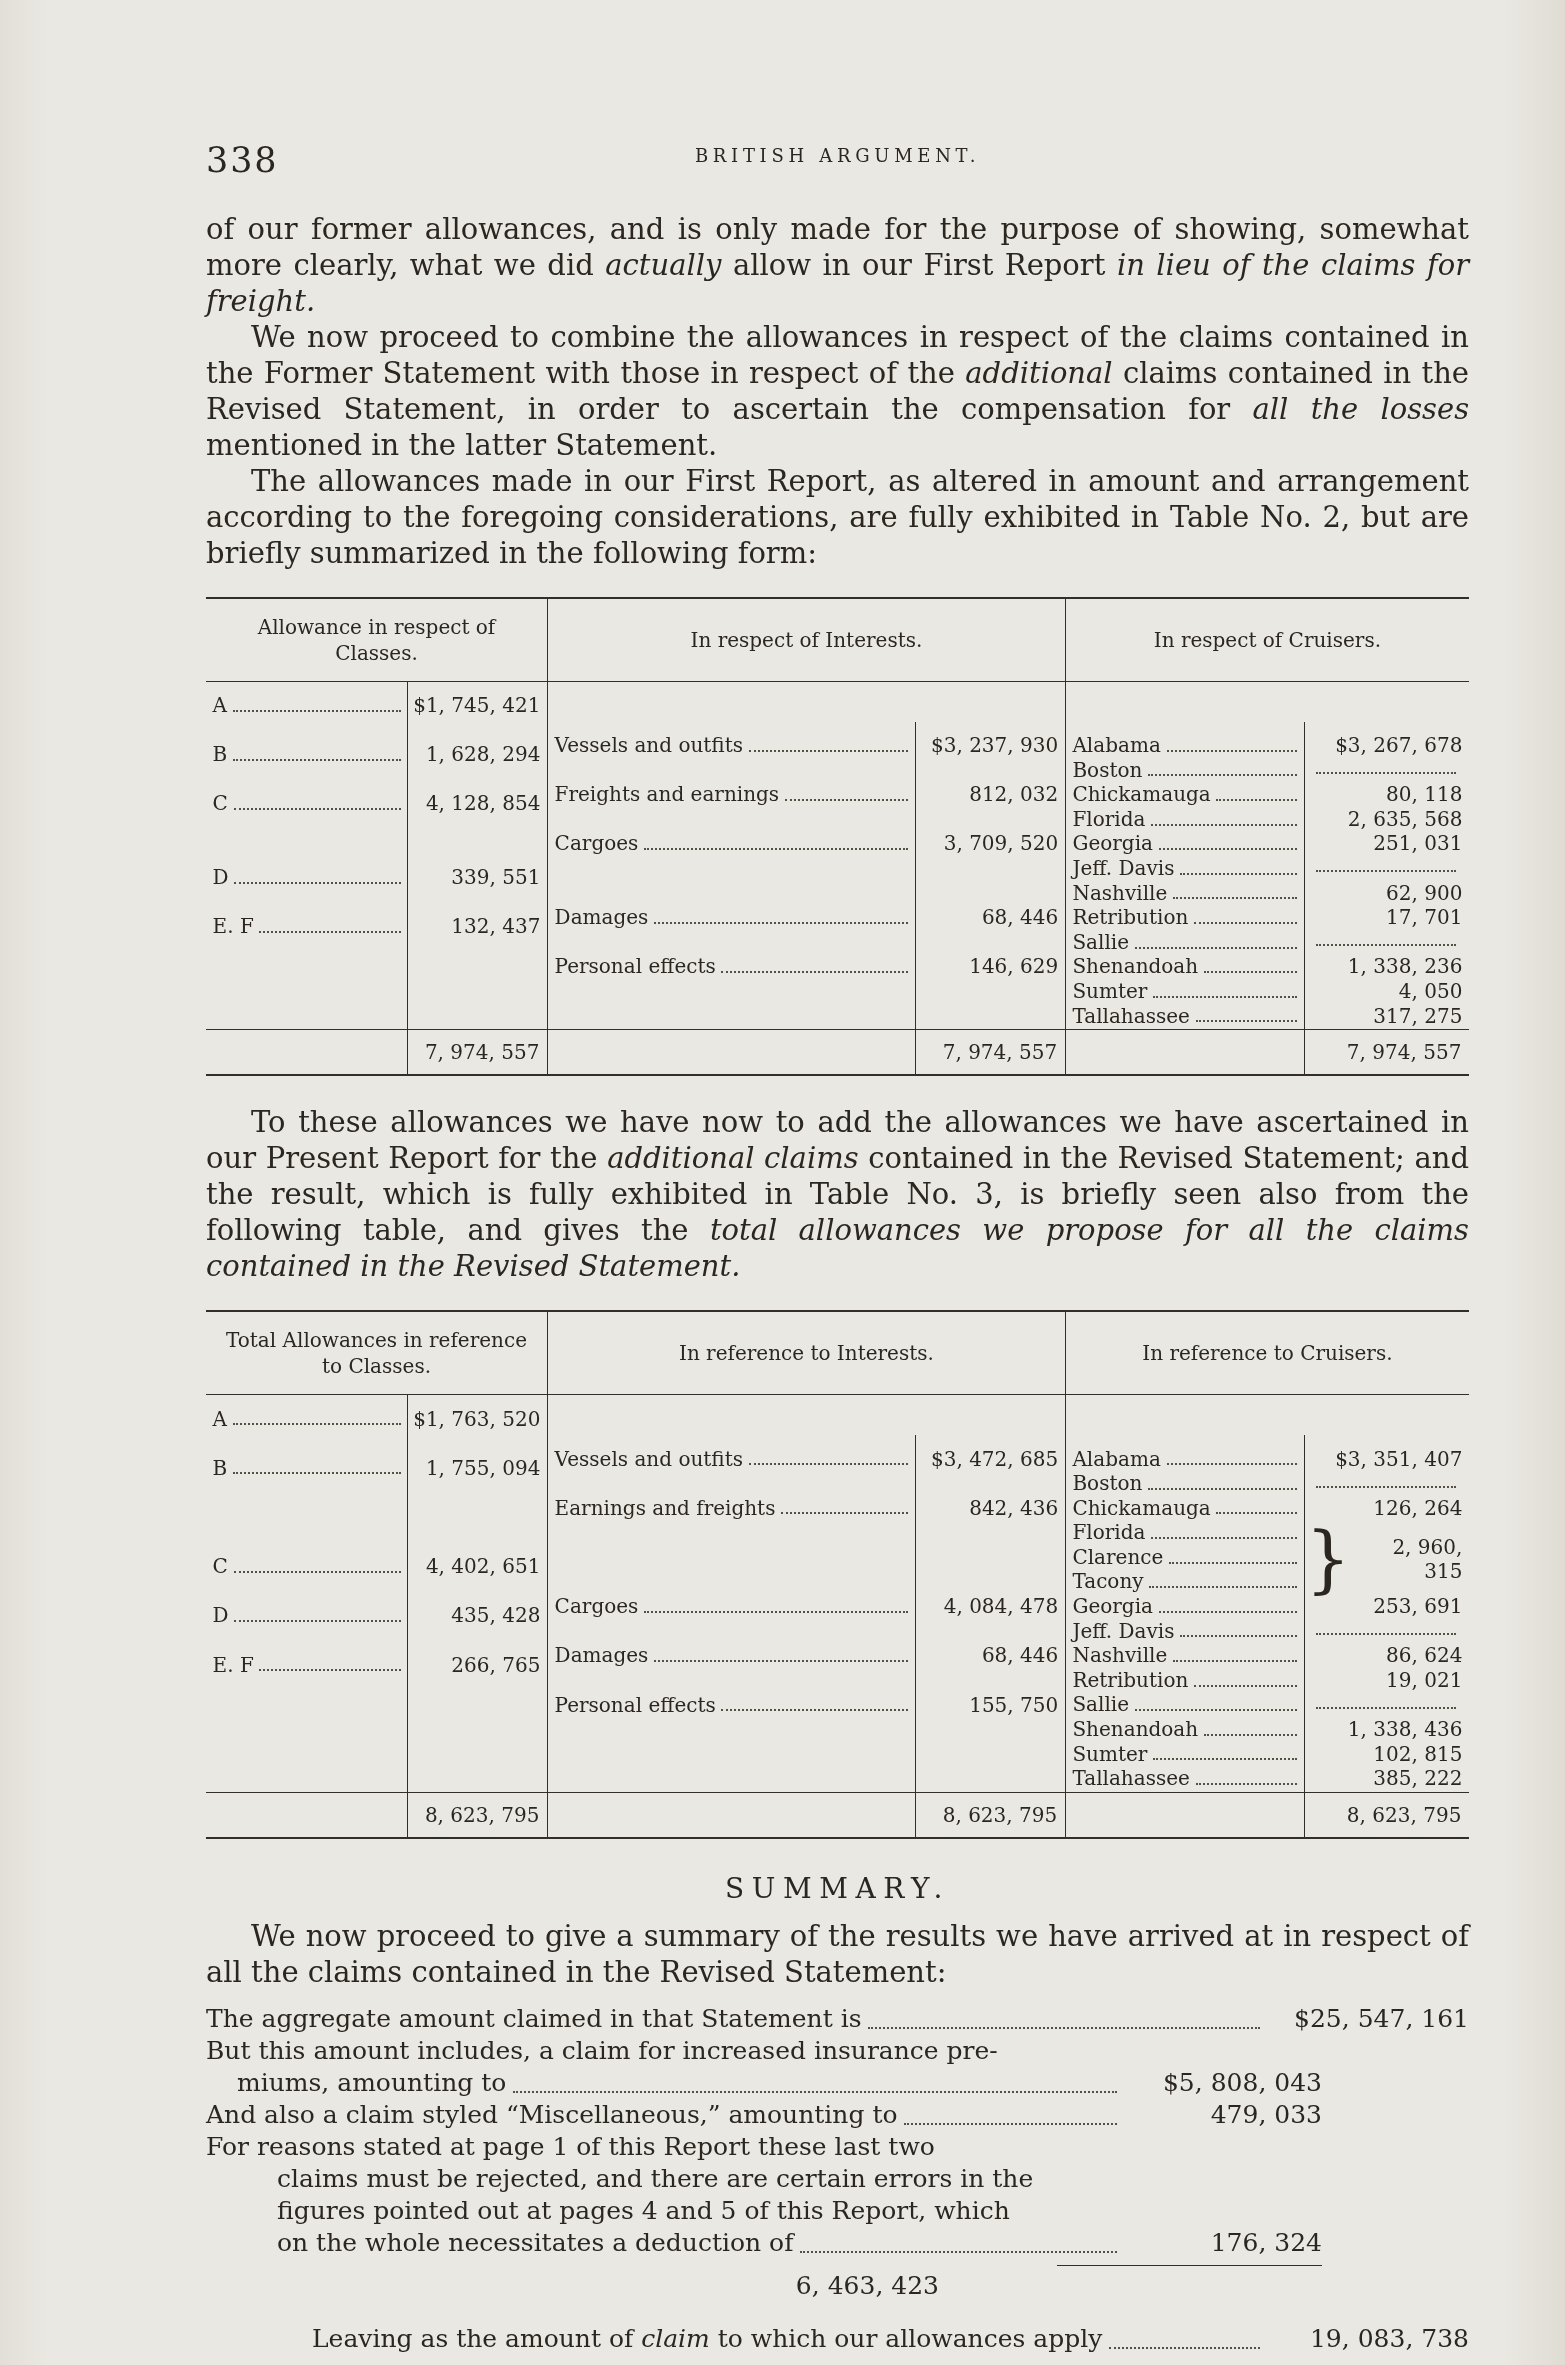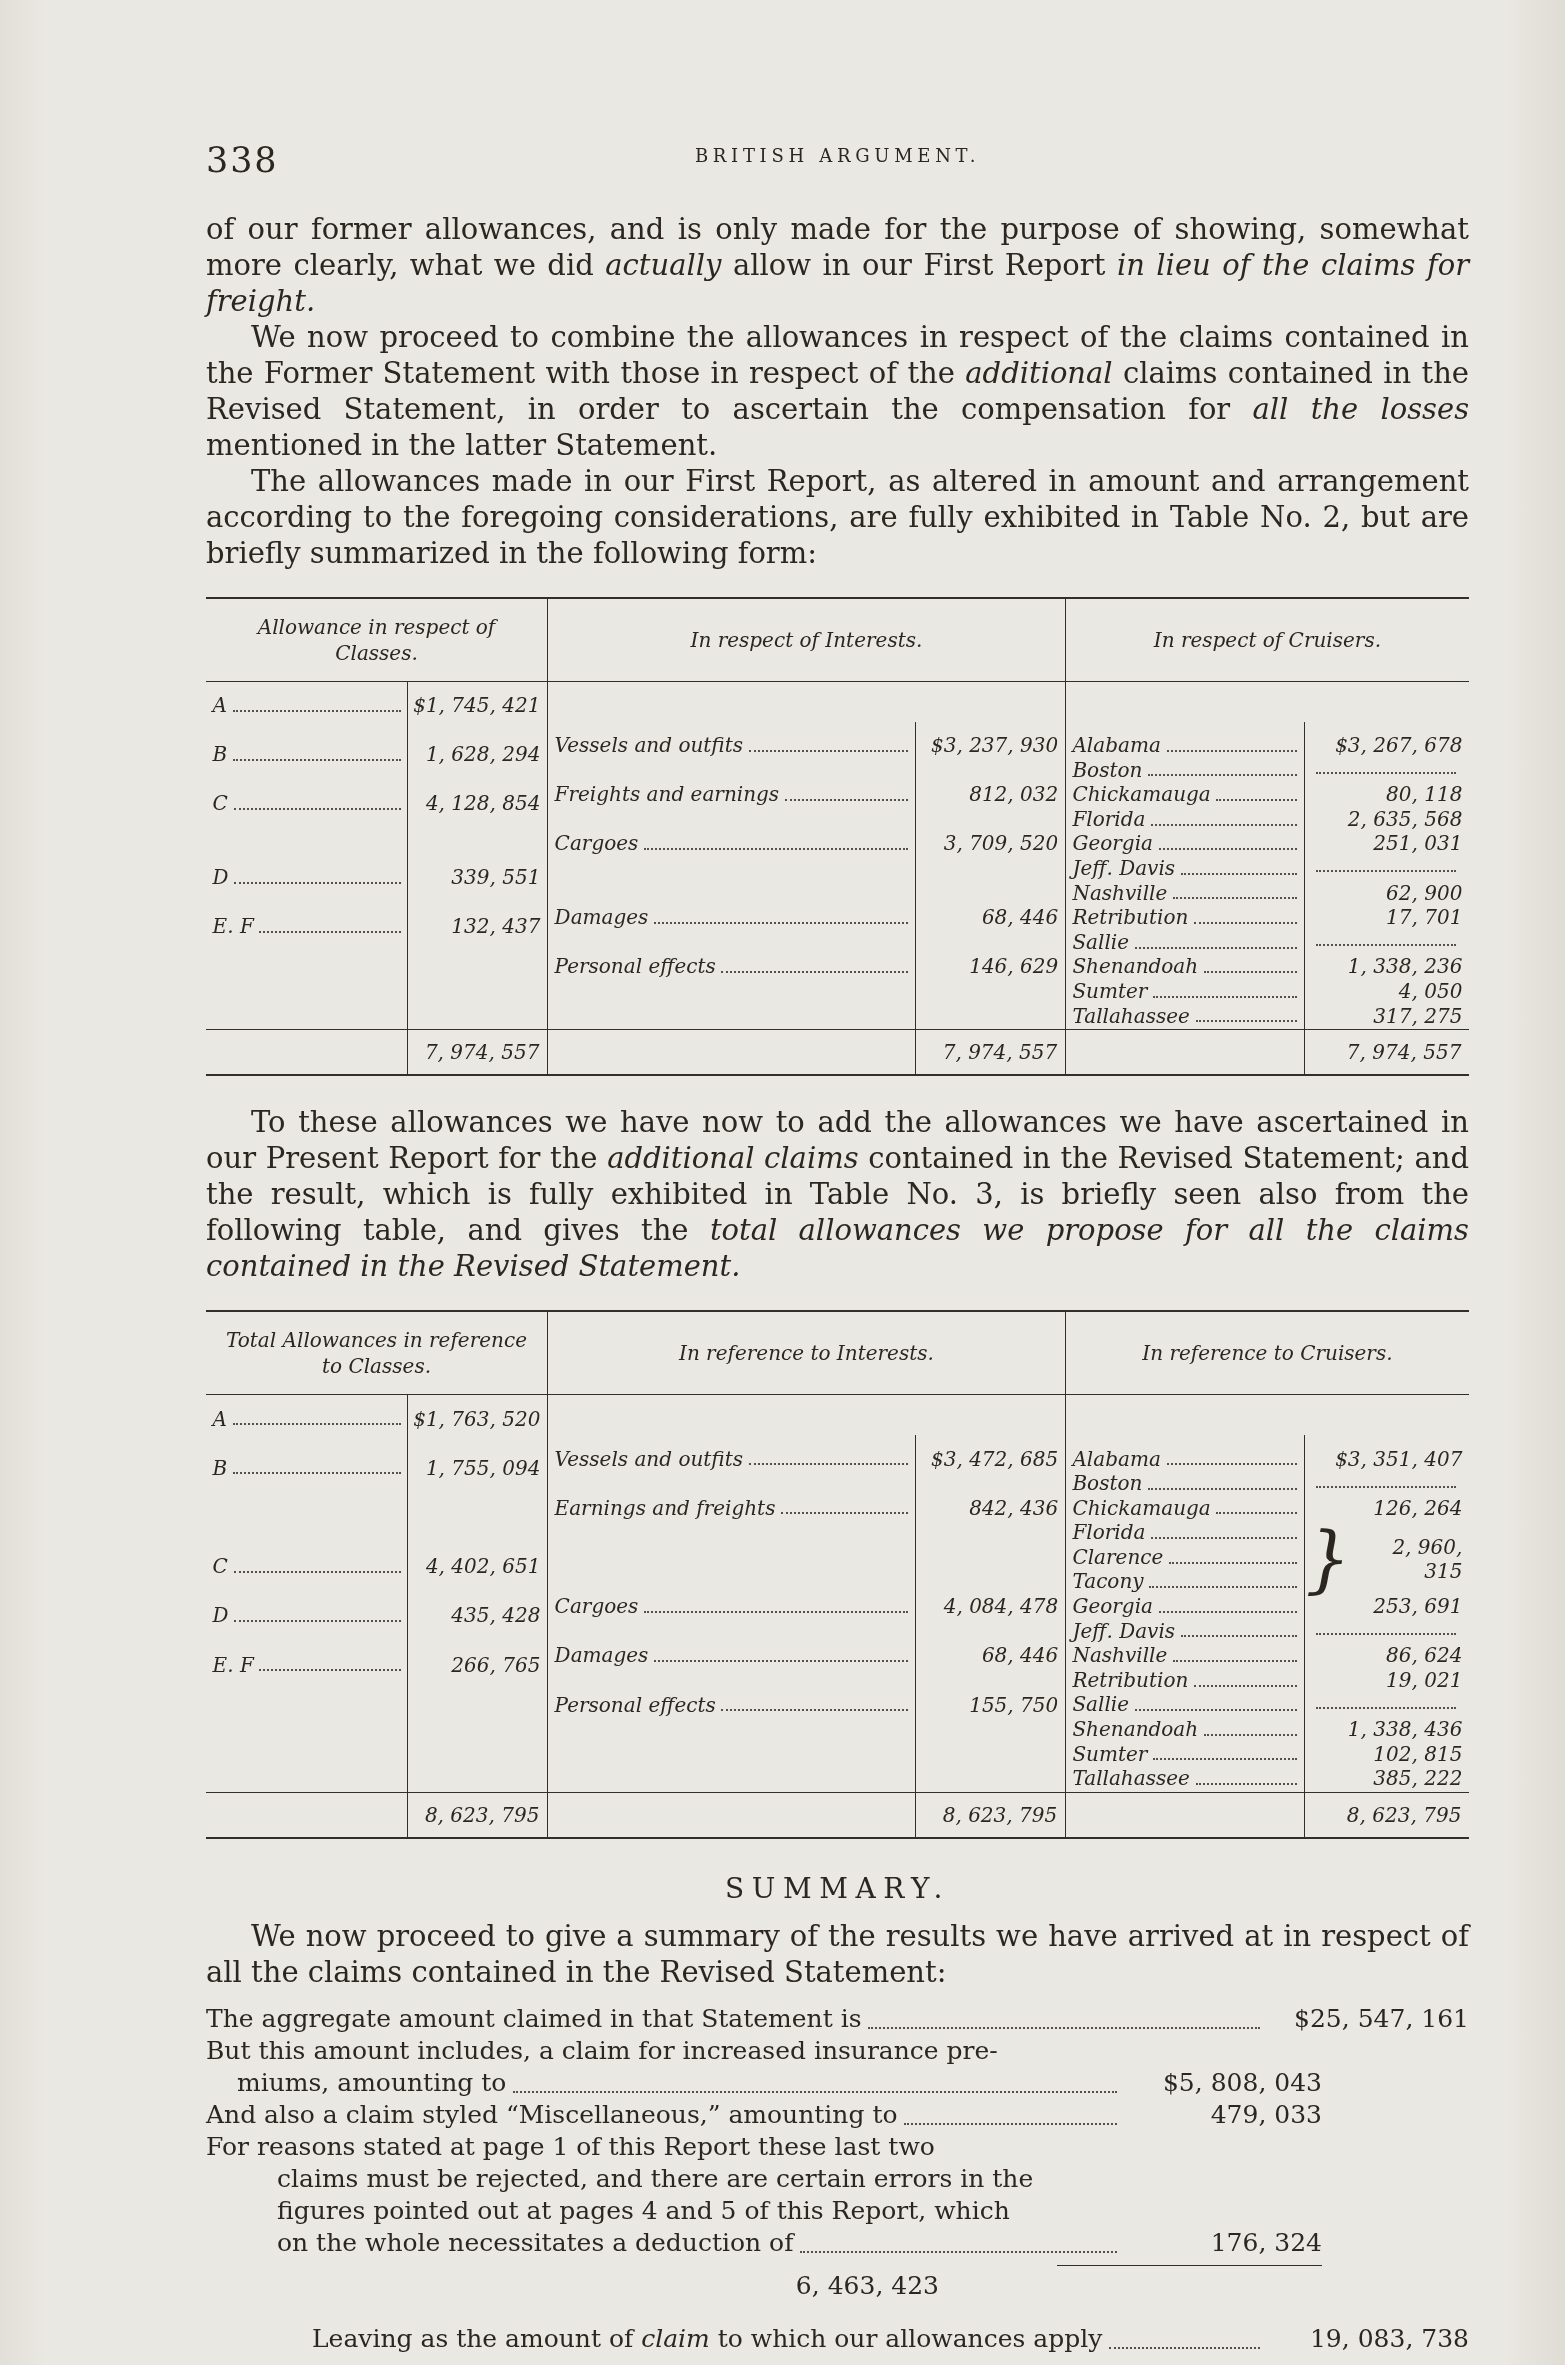--- a/index.html
+++ b/index.html
@@ -34,21 +34,20 @@
   .it { font-style: italic; }
 
   
   .atable {
     margin-top: 26px;
     display: grid;
     grid-template-columns: 27% 41% 32%;
     border-top: 2.4px solid #332e27;
     border-bottom: 2.4px solid #332e27;
     font-size: 20px;
-    font-style: italic;
   }
   .tcol { display: flex; flex-direction: column; }
   .tcol.sep { border-left: 1.4px solid #332e27; gap: 40px; }
   .thead {
     height: 83px; display: flex; align-items: center; justify-content: center;
     text-align: center; padding: 7.6px 16px; border-bottom: 1.4px solid #332e27;
     line-height: 1.3;
   }
   .tsec { flex: 1; display: grid; grid-template-rows: 1fr 45px; }
   .tsec.classes   { grid-template-columns: 59% 41%; }

